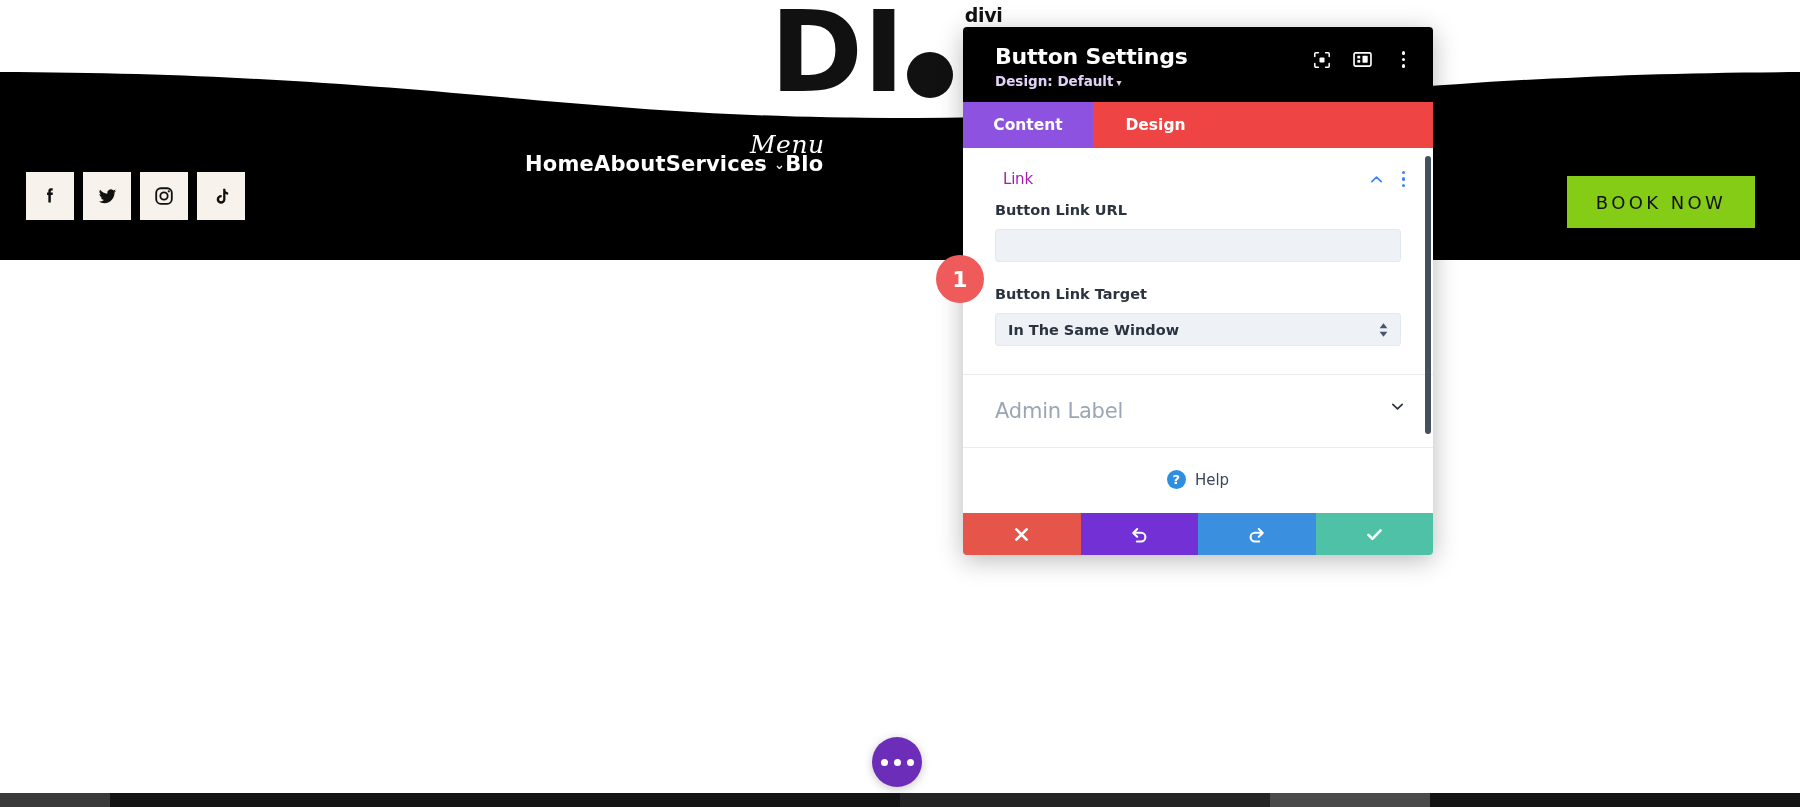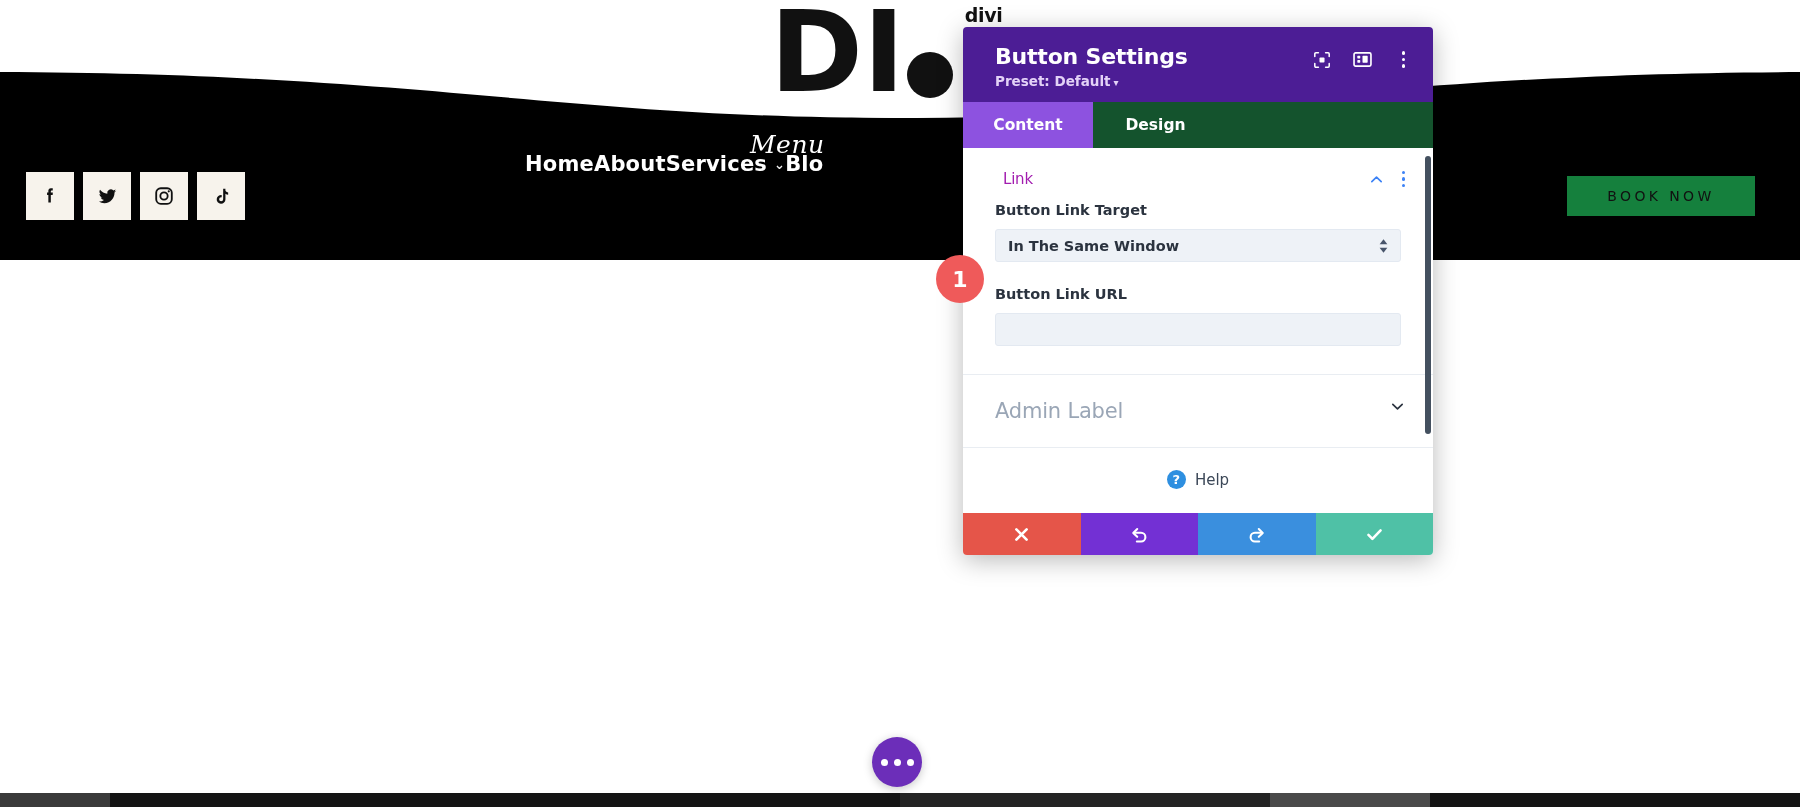--- a/index.html
+++ b/index.html
@@ -63,24 +63,24 @@
   .nav-link {
     font-family:"DejaVu Sans", sans-serif;
     font-weight:700; font-size:21px; color:#ffffff;
     letter-spacing:0.2px; white-space:nowrap;
     display:flex; align-items:center; gap:7px;
   }
   .nav-caret { font-size:13px; opacity:.95; }
 
   .book-now-btn {
     position:absolute; right:45px; top:176px; z-index:4;
-    width:188px; height:40px; background:#15803d;
+    width:188px; height:52px; background:#84cc16;
     display:flex; align-items:center; justify-content:center;
     font-family:"DejaVu Sans", sans-serif;
-    font-size:14px; font-weight:500; color:#111111;
+    font-size:18px; font-weight:500; color:#111111;
     letter-spacing:3.4px;
   }
 
   
   .fab {
     position:absolute; left:872px; top:737px; z-index:6;
     width:50px; height:50px; border-radius:50%;
     background:#6c2eb9;
     display:flex; align-items:center; justify-content:center; gap:6px;
     box-shadow:0 2px 10px rgba(0,0,0,.22);
@@ -100,37 +100,37 @@
   .bb-e { flex:1; background:#141414; }
 
   
   .modal {
     position:absolute; left:963px; top:27px; width:470px; z-index:10;
     border-radius:4px; overflow:visible;
     box-shadow:0 5px 26px rgba(0,0,0,.28);
     font-family:"DejaVu Sans", sans-serif;
   }
   .modal-head {
-    background:#4c1d95; padding:17px 20px 13px 32px;
+    background:#000000; padding:17px 20px 13px 32px;
     border-radius:4px 4px 0 0;
     display:flex; align-items:flex-start; justify-content:space-between;
   }
   .modal-title {
     font-size:22px; font-weight:700; color:#ffffff; letter-spacing:-0.2px;
   }
   .modal-preset {
     margin-top:4px; font-size:13.5px; font-weight:700; color:#e3d2f7;
   }
   .preset-caret { font-size:10px; margin-left:3px; }
   .head-icons { display:flex; align-items:center; gap:22px; margin-top:6px; }
   .head-icon { width:19px; height:19px; display:flex; align-items:center; justify-content:center; cursor:pointer; }
   .dots-v { display:flex; flex-direction:column; gap:3px; align-items:center; }
   .dots-v i { width:3.5px; height:3.5px; border-radius:50%; background:#fff; display:block; }
 
-  .modal-tabs { background:#14532d; display:flex; height:46px; }
+  .modal-tabs { background:#ef4444; display:flex; height:46px; }
   .tab {
     display:flex; align-items:center; justify-content:center;
     font-size:15.5px; font-weight:700; color:#ffffff; cursor:pointer;
     padding:0 20px;
   }
   .tab.t0 { width:130px; }
   .tab.t1 { width:125px; }
   .tab.t2 { width:140px; }
   .tab.active { background:#8d52e0; }
 
@@ -287,21 +287,21 @@
   <div class="step-badge">
     <span>1</span>
   </div>
 
   <div class="modal">
 
     <div class="modal-head">
       <div>
         <div class="modal-title">Button Settings</div>
         <div class="modal-preset">
-          <span>Preset: Default</span><span class="preset-caret">▾</span>
+          <span>Design: Default</span><span class="preset-caret">▾</span>
         </div>
       </div>
       <div class="head-icons">
         <div class="head-icon">
           <svg width="18" height="18" viewBox="0 0 20 20">
             <path d="M2 6V3.2c0-.7.5-1.2 1.2-1.2H6M14 2h2.8c.7 0 1.2.5 1.2 1.2V6M18 14v2.8c0 .7-.5 1.2-1.2 1.2H14M6 18H3.2c-.7 0-1.2-.5-1.2-1.2V14" fill="none" stroke="#fff" stroke-width="1.7" stroke-linecap="round"></path>
             <rect x="7.2" y="7.2" width="5.6" height="5.6" rx="1" fill="#fff"></rect>
           </svg>
         </div>
         <div class="head-icon">
@@ -342,42 +342,42 @@
             <svg width="15" height="15" viewBox="0 0 16 16">
               <path d="M3 10.2L8 5.4l5 4.8" fill="none" stroke="#3c82f6" stroke-width="1.8" stroke-linecap="round" stroke-linejoin="round"></path>
             </svg>
           </span>
           <span class="dots-v blue">
               <i></i>
               <i></i>
               <i></i>
             </span>
         </div>
+      </div>
+
+      <div class="field">
+        <div class="field-label">Button Link URL</div>
+        <input class="field-input" type="text" placeholder="" style="">
       </div>
 
       <div class="field">
         <div class="field-label">Button Link Target</div>
         <div class="field-select">
           <span>In The Same Window</span>
           <span class="stepper">
             <svg width="9" height="6" viewBox="0 0 10 6">
                 <path d="M5 0L9.3 5.4H0.7z" fill="#48556b"></path>
               </svg>
             <svg width="9" height="6" viewBox="0 0 10 6">
                 <path d="M5 6L0.7 0.6h8.6z" fill="#48556b"></path>
               </svg>
           </span>
         </div>
       </div>
 
-      <div class="field">
-        <div class="field-label">Button Link URL</div>
-        <input class="field-input" type="text" placeholder="" style="">
-      </div>
-
       <div class="divider"></div>
 
       <div class="collapsed-sec">
         <div class="section-title-closed">Admin Label</div>
         <span class="chev">
           <svg width="15" height="15" viewBox="0 0 16 16">
             <path d="M3 5.8L8 10.6l5-4.8" fill="none" stroke="#2b333f" stroke-width="1.8" stroke-linecap="round" stroke-linejoin="round"></path>
           </svg>
         </span>
       </div>

